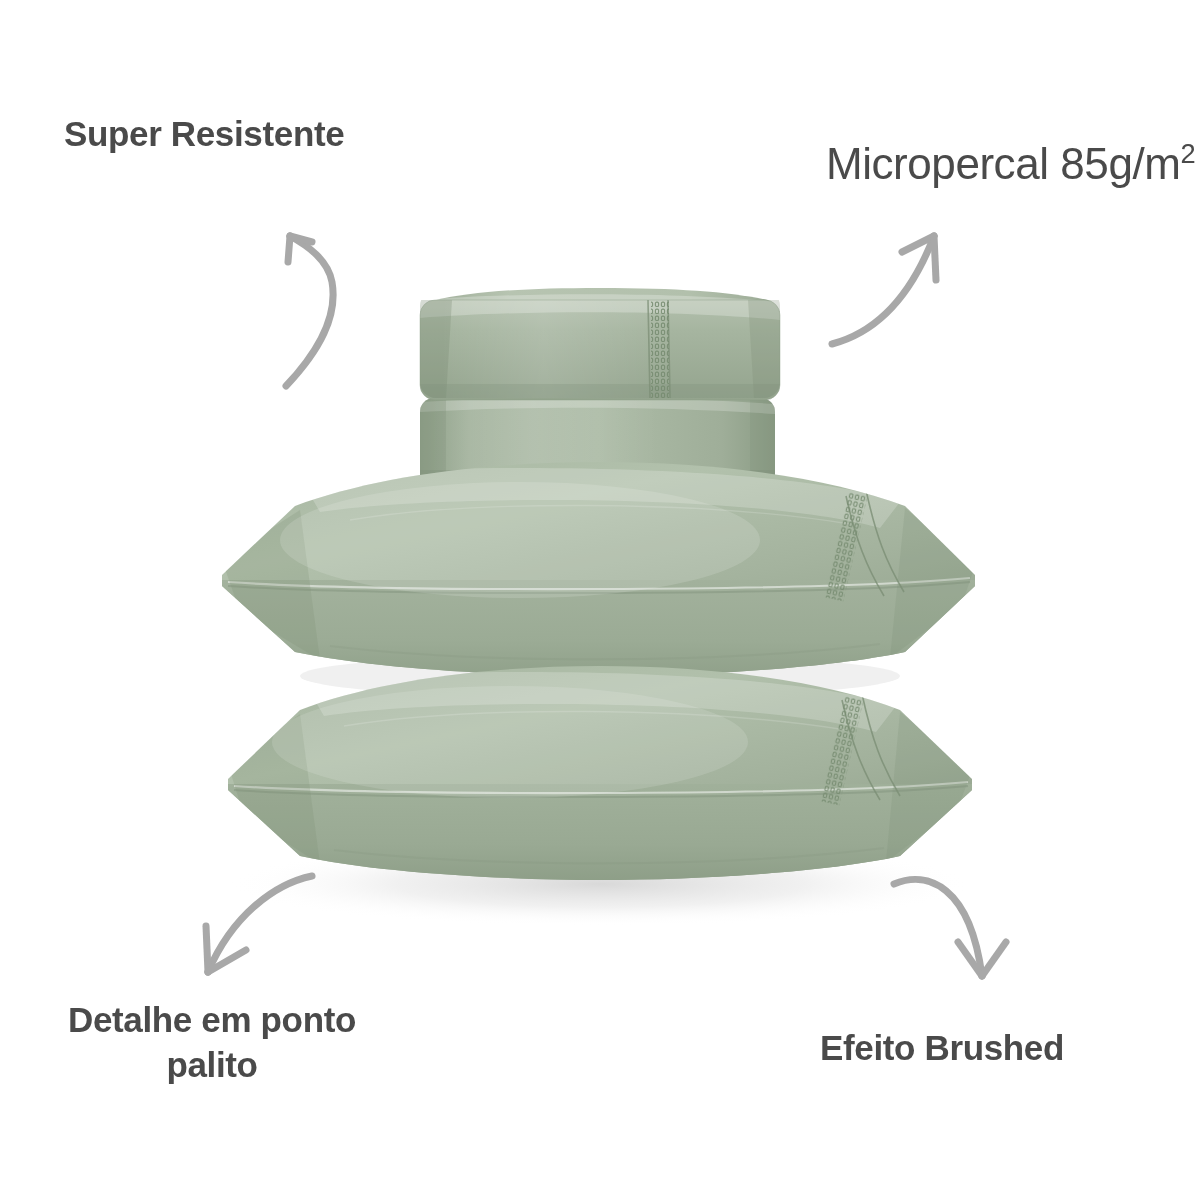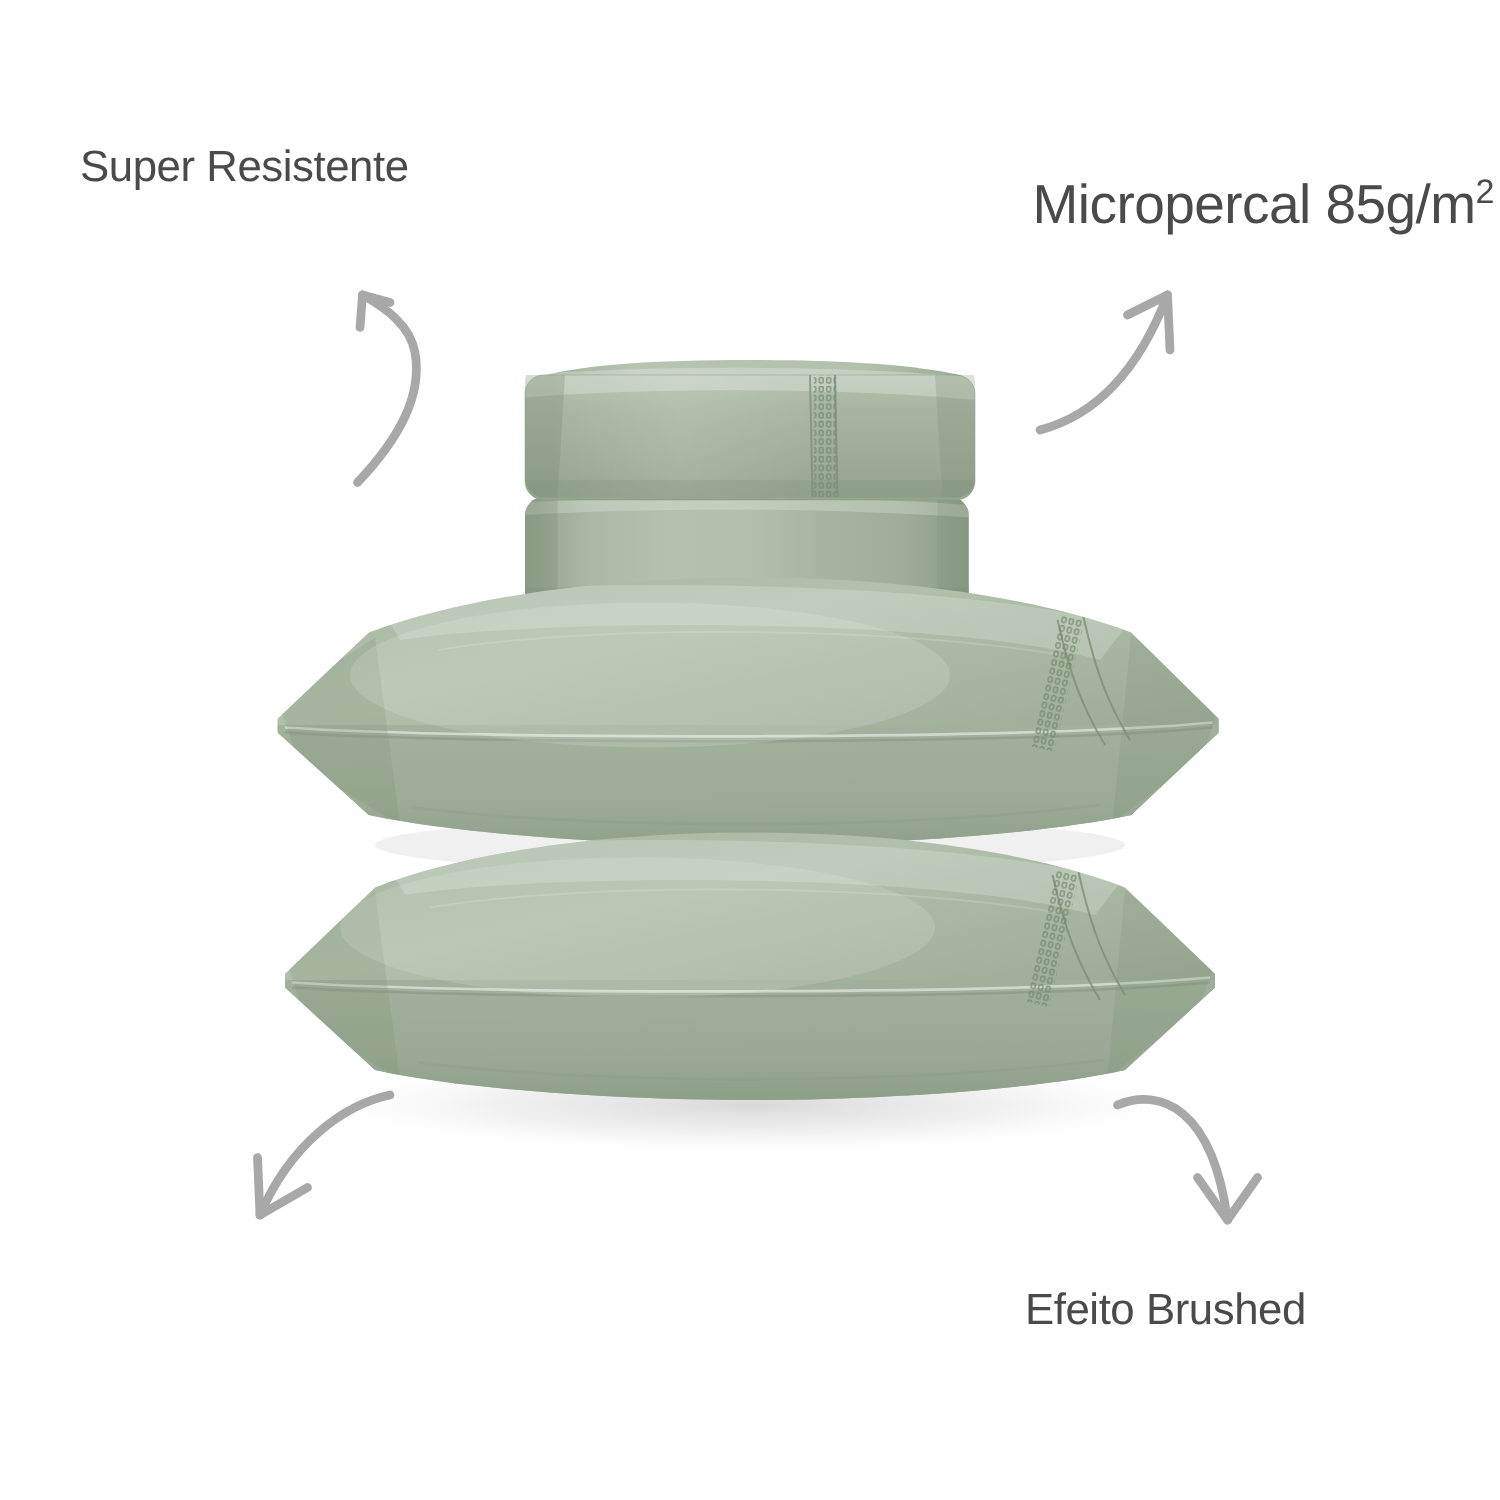--- a/index.html
+++ b/index.html
@@ -19,21 +19,21 @@
   }
 
   
   .callout {
     position: absolute;
     color: #4a4a4a;
     letter-spacing: -0.01em;
     white-space: pre-line;
     line-height: 1.28;
   }
-  .callout.bold { font-weight: 400; }
+  .callout.bold { font-weight: 700; }
   .callout.light { font-weight: 400; }
 
   #label-top-left {
     left: 64px;
     top: 112px;
     font-size: 35px;
   }
   #label-top-right {
     left: 826px;
     top: 136px;
@@ -329,16 +329,18 @@
       <path d="M8 18 C 42 4, 84 20, 96 110"></path>
       <path d="M96 110 L 72 76"></path>
       <path d="M96 110 L 120 76"></path>
     </g>
   </svg>
 
   <div id="label-top-left" class="callout bold">Super Resistente</div>
 
   <div id="label-top-right" class="callout light"><span>Micropercal 85g/m</span><span class="sup">2</span></div>
 
+  <div id="label-bottom-left" class="callout bold">Detalhe em ponto
+palito</div>
 
   <div id="label-bottom-right" class="callout bold">Efeito Brushed</div>
 
 </div>
 
 </body></html>

